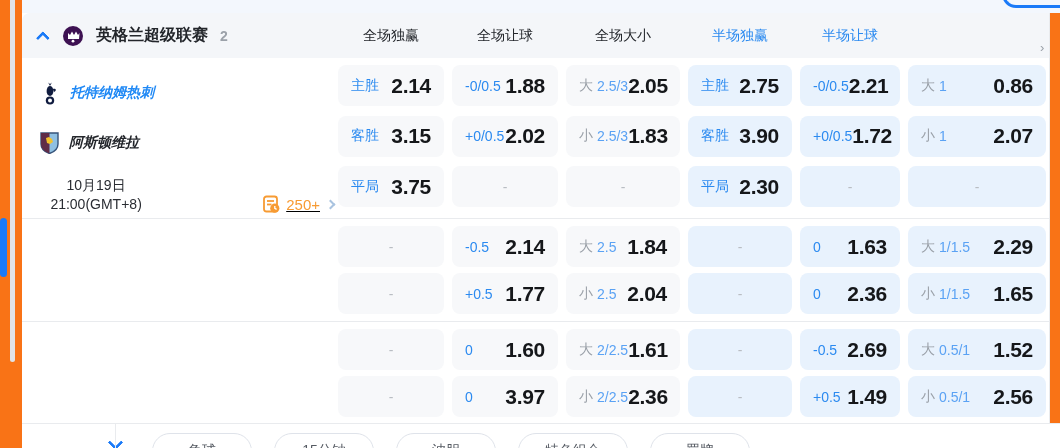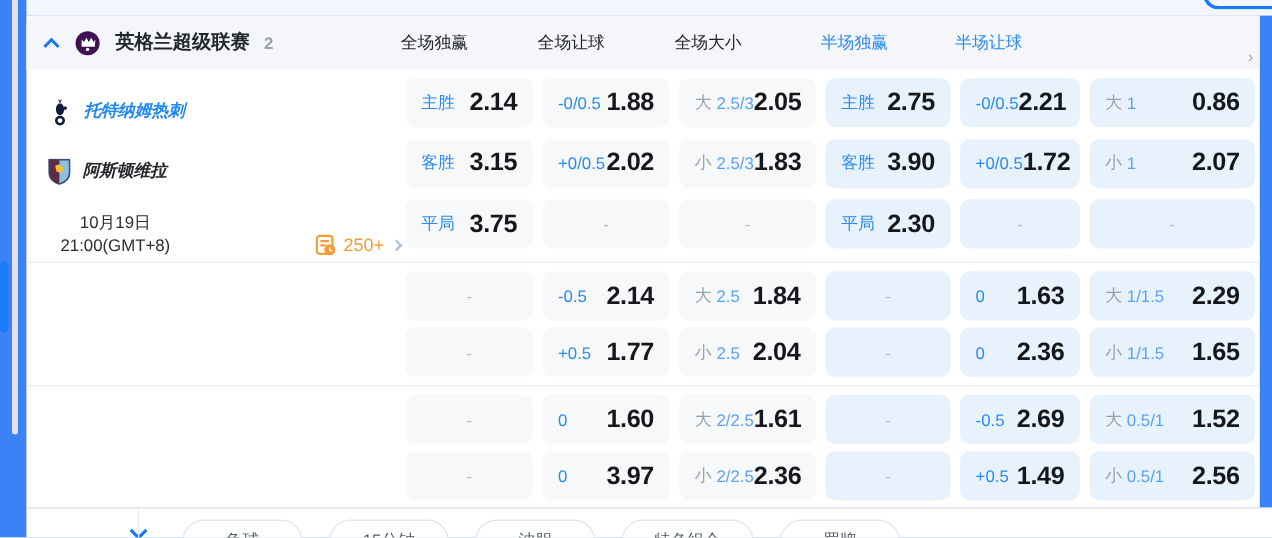--- a/index.html
+++ b/index.html
@@ -1,18 +1,18 @@
 <!DOCTYPE html>
 <html><head>
 <meta charset="utf-8">
 <style>
   * { margin:0; padding:0; box-sizing:border-box; }
   html,body { width:1060px; height:448px; overflow:hidden; background:#fff;
     font-family:"Liberation Sans","DejaVu Sans",sans-serif; }
-  #app { position:relative; width:1060px; height:448px; background:#3b82f6; }
+  #app { position:relative; width:1060px; height:448px; background:#f97316; }
 
   
   .top-strip { position:absolute; left:22px; top:0; width:1038px; height:13px; background:#f3f7fd; }
   .tab-arc { position:absolute; right:-6px; top:-26px; width:64px; height:34px;
     border:3px solid #1a7af8; border-radius:0 0 0 14px; border-top:none; border-right:none; background:transparent; }
 
   
   .scroll-track { position:absolute; left:10px; top:0; width:5px; height:362px; background:#e2e3e6; border-radius:0 0 3px 3px; }
   .scroll-active { position:absolute; left:0; top:218px; width:7px; height:59px; background:#1a7af8; border-radius:4px; }
 
@@ -21,21 +21,21 @@
     border-right:1px solid #e9ebee; background:#fff; }
 
   
   .hdr { display:grid; grid-template-columns:312px 114px 114px 122px 112px 108px 146px;
     align-items:center; height:45px; background:#f4f6f9; border-radius:8px 0 0 0; }
   .hdr-left { display:flex; align-items:center; gap:12px; padding-left:18px; }
   .chev-up { width:10px; height:10px; border-left:3px solid #1a7af8; border-top:3px solid #1a7af8;
     transform:rotate(45deg) translateY(3px); border-radius:1px; }
   .league-name { font-size:16px; font-weight:bold; color:#23262b; }
   .league-count { font-size:14px; color:#9ba1a9; font-weight:bold; }
-  .col-h { font-size:14px; color:#23262b; text-align:left; }
+  .col-h { font-size:14px; color:#23262b; text-align:center; }
   .col-h.half { color:#2b8af0; }
 
   
   .grp { border-bottom:1px solid #e9ebee; padding:4px 0; position:relative; }
   .grid { display:grid; grid-template-columns:312px 114px 114px 122px 112px 108px 146px; }
   .cell { height:41px; margin:3px 4px; border-radius:8px; background:#f7f8fa;
     display:flex; align-items:center; justify-content:space-between; padding:0 13px; }
   .cell.half { background:#e8f2fd; }
   .lblgrp { display:flex; align-items:center; gap:4px; white-space:nowrap; }
   .lbl { font-size:14px; color:#2b8af0; }
@@ -44,21 +44,21 @@
   .val { font-size:21px; font-weight:bold; color:#15171a; letter-spacing:-0.3px; }
   .dash { width:100%; text-align:center; color:#b9bdc3; font-size:14px; }
 
   
   .left-col { grid-row:1 / span 3; display:flex; flex-direction:column; padding:6px 0 0 18px; }
   .team-row { display:flex; align-items:center; gap:10px; height:50px; }
   .team-name { font-size:14px; font-weight:bold; color:#23262b;font-style:italic; }
   .team-name.home { color:#1e88f5; }
   .meta-row { display:flex; align-items:flex-end; height:46px; }
   .dt { text-align:center; font-size:14px; color:#2a2d33; line-height:19px; width:160px; margin-left:-22px; }
-  .markets { display:flex; align-items:center; gap:5px; margin-left:88px; }
+  .markets { display:flex; align-items:center; gap:5px; margin-left:88px;text-decoration:underline; }
   .markets-count { font-size:15px; color:#f79b33; }
   .chev-right { width:7px; height:7px; border-right:2px solid #a9c3e0; border-top:2px solid #a9c3e0;
     transform:rotate(45deg); margin-left:2px; }
 
   
   .hdr-partial { position:absolute; right:0; top:27px; width:9px; height:14px; overflow:hidden; color:#9aa0a8; font-size:13px; }
 
   
   .bottom-bar { position:absolute; left:22px; top:423px; width:1038px; height:25px;
     border-top:1px solid #e9ebee; background:#fff; }

